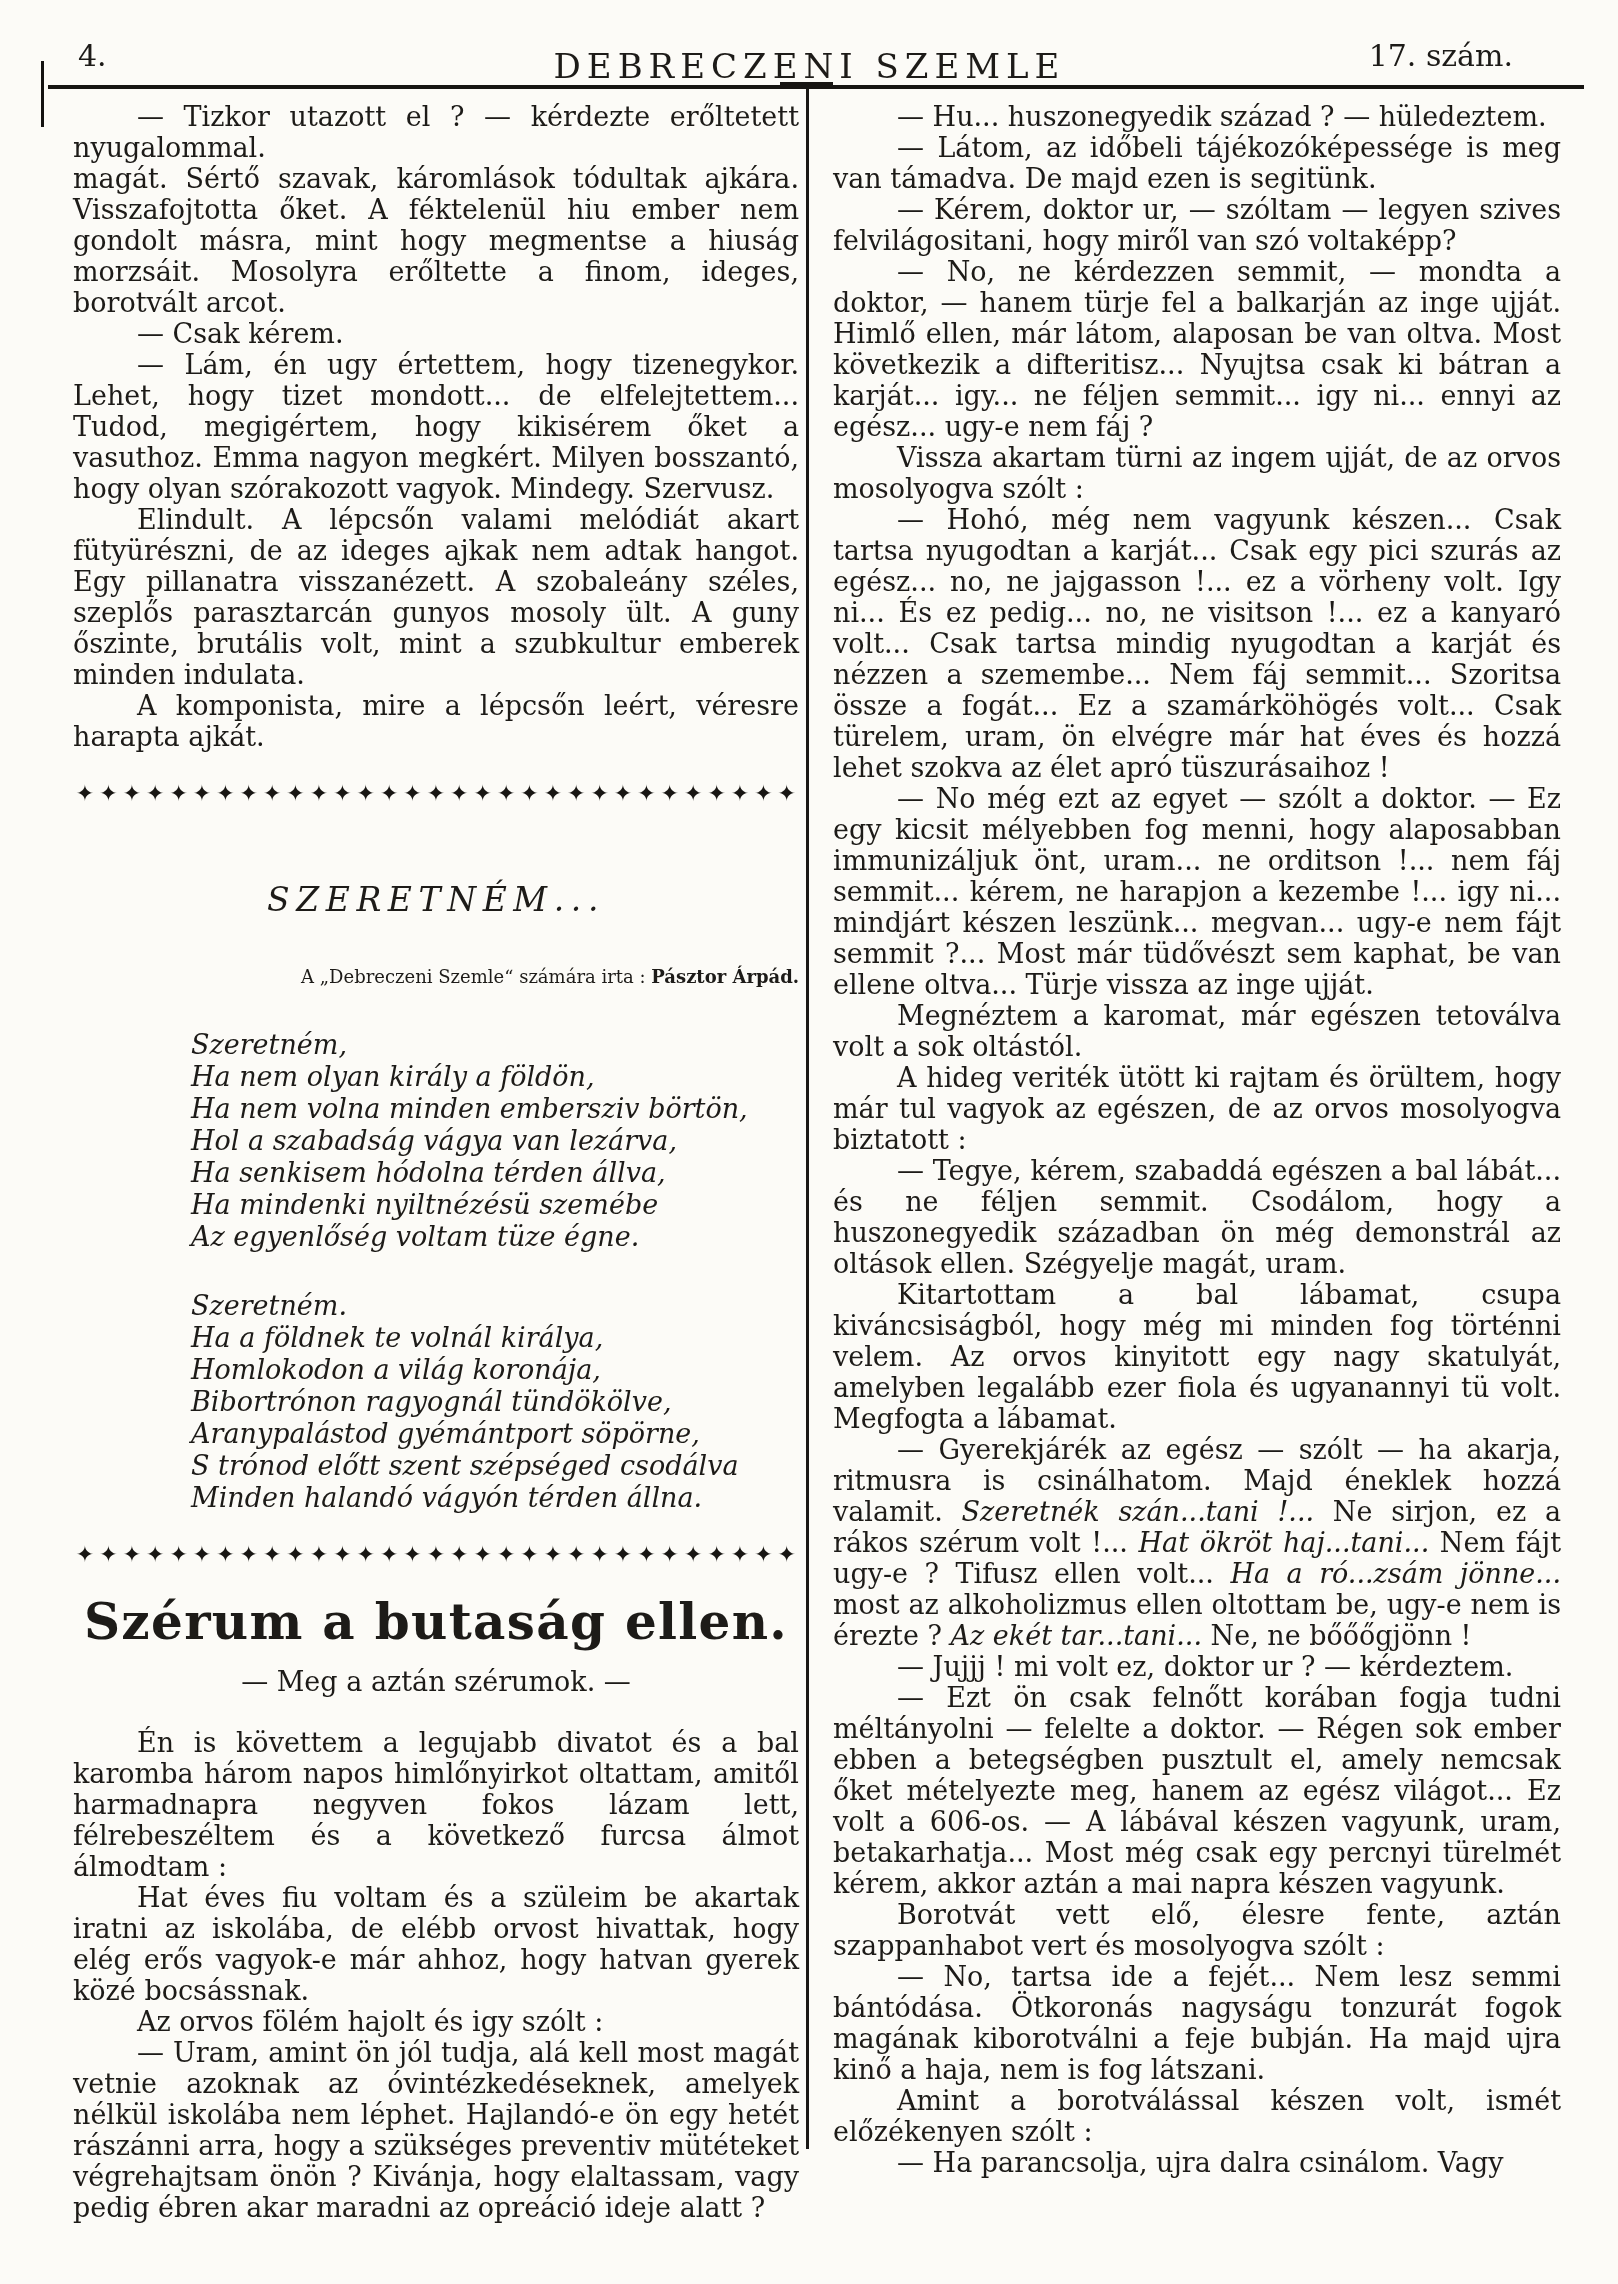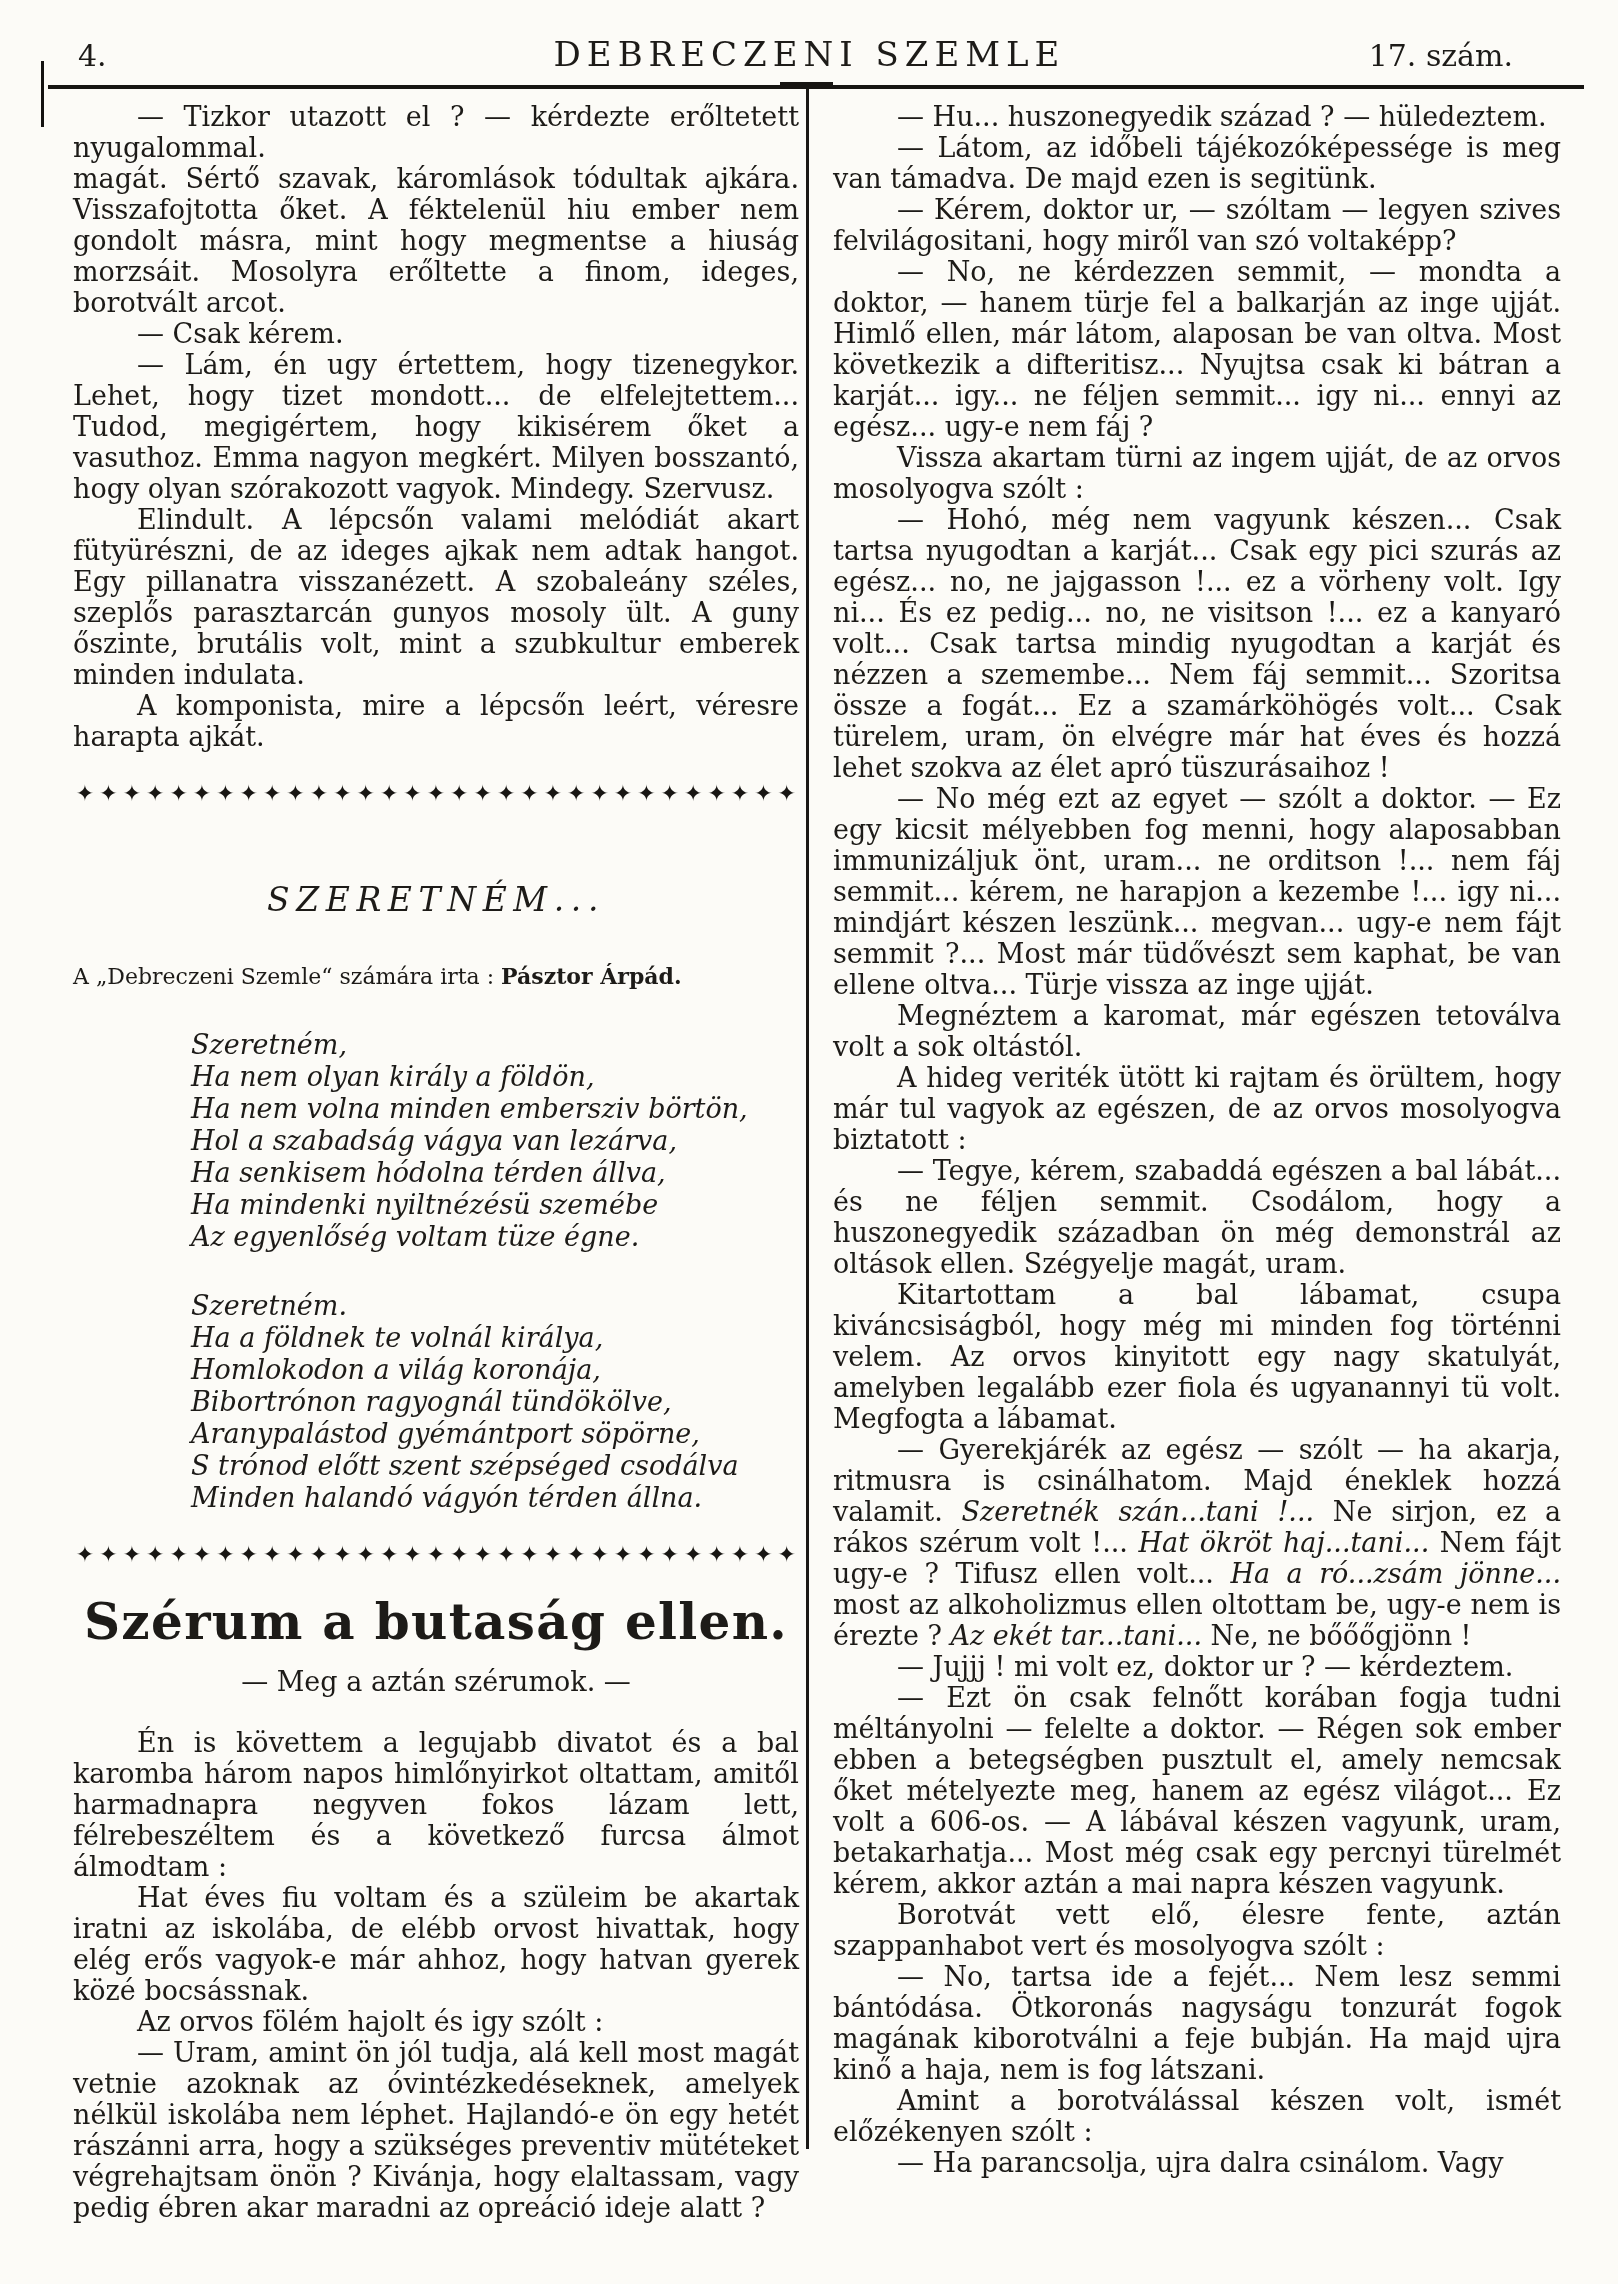--- a/index.html
+++ b/index.html
@@ -7,21 +7,21 @@
     position:relative;
     width:1619px;height:2284px;
     background:#fcfbf7;
     color:#1d1b18;
     font-family:"DejaVu Serif","Liberation Serif",serif;
     overflow:hidden;
   }
   
   .hdr-pagenum{position:absolute;left:78px;top:38px;font-size:30px;}
   .hdr-title{position:absolute;left:0;right:0;top:34px;text-align:center;
-    font-size:34px;letter-spacing:6px;font-weight:normal;margin:0;}
+    font-size:34px;letter-spacing:6px;font-weight:normal;margin:12px;}
   .hdr-issue{position:absolute;right:106px;top:38px;font-size:30px;}
   .hdr-rule{position:absolute;left:48px;top:85px;width:1536px;height:4px;background:#171512;}
   .hdr-rule::after{content:"";position:absolute;left:732px;top:-2.6px;width:53px;height:5.3px;background:#171512;}
   .col-rule{position:absolute;left:806px;top:89px;width:2.6px;height:2060px;background:#1a1815;}
   .artifact{position:absolute;left:41px;top:61px;width:3.3px;height:66px;background:#141210;}
 
   
   .col{position:absolute;top:101px;font-size:27px;line-height:31px;}
   .col-left{left:73px;width:726px;}
   .col-right{left:833px;width:728px;}
@@ -29,21 +29,21 @@
   .para{margin:0;text-align:justify;}
   .para.indent{text-indent:64px;}
   .para.gap{margin-top:30px;}
   .it{font-style:italic;}
 
   .orn-divider{display:flex;justify-content:space-between;margin:26.5px 2.6px 0 2.6px;}
   .orn-divider span{font-size:22.5px;line-height:28px;color:#181613;}
 
   .section-title{margin:77px 0 0 0;text-align:center;font-style:italic;font-weight:normal;
     font-size:33px;letter-spacing:6.6px;}
-  .byline{margin:46px 0 0 0;text-align:left;font-size:22px;text-indent:0;}
+  .byline{margin:46px 0 0 0;text-align:right;font-size:18px;text-indent:0;}
   .byline .author{font-weight:bold;}
 
   .poem{margin:37px 0 0 118px;font-style:italic;font-size:27px;line-height:32px;}
   .poem-line{white-space:nowrap;}
 
   .headline{margin:38px 0 0 0;text-align:center;font-size:50px;font-weight:bold;
     letter-spacing:1.3px;}
   .subhead{margin:29px 0 0 0;text-align:center;}
 </style>
 </head>

